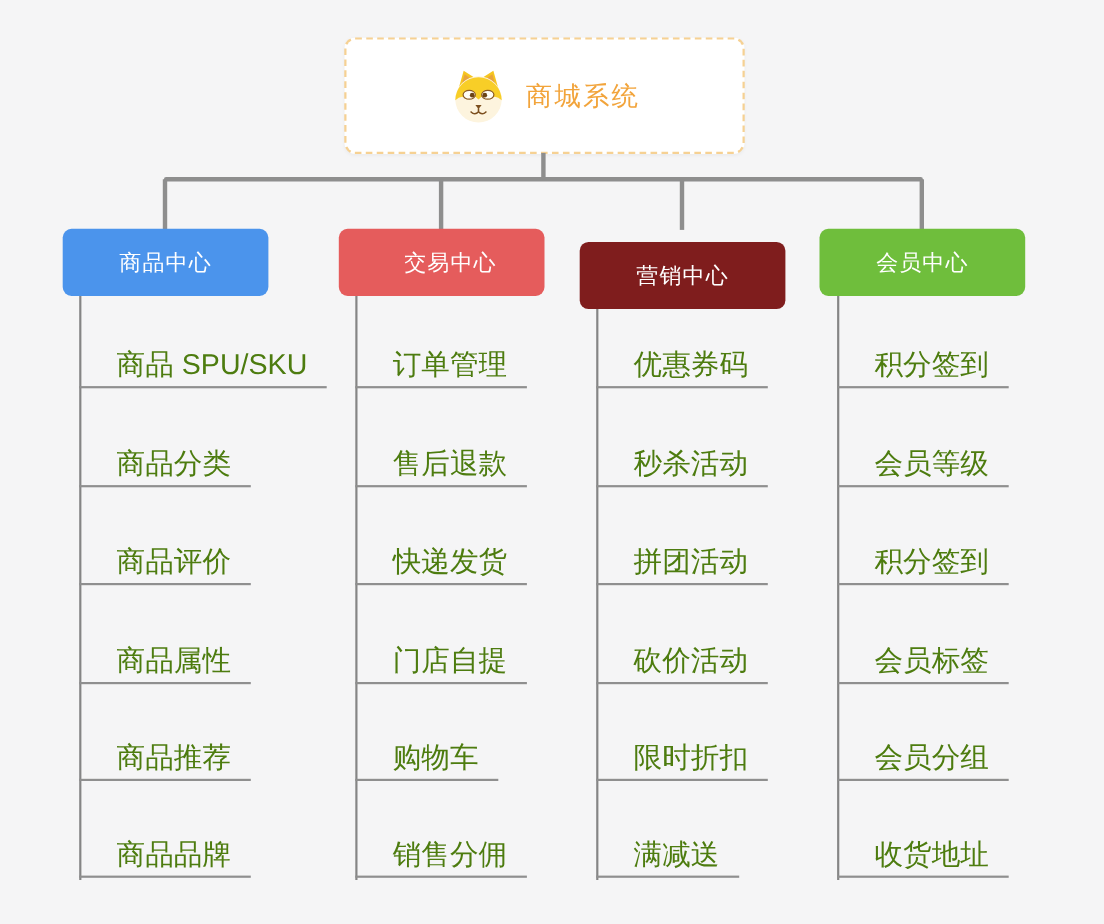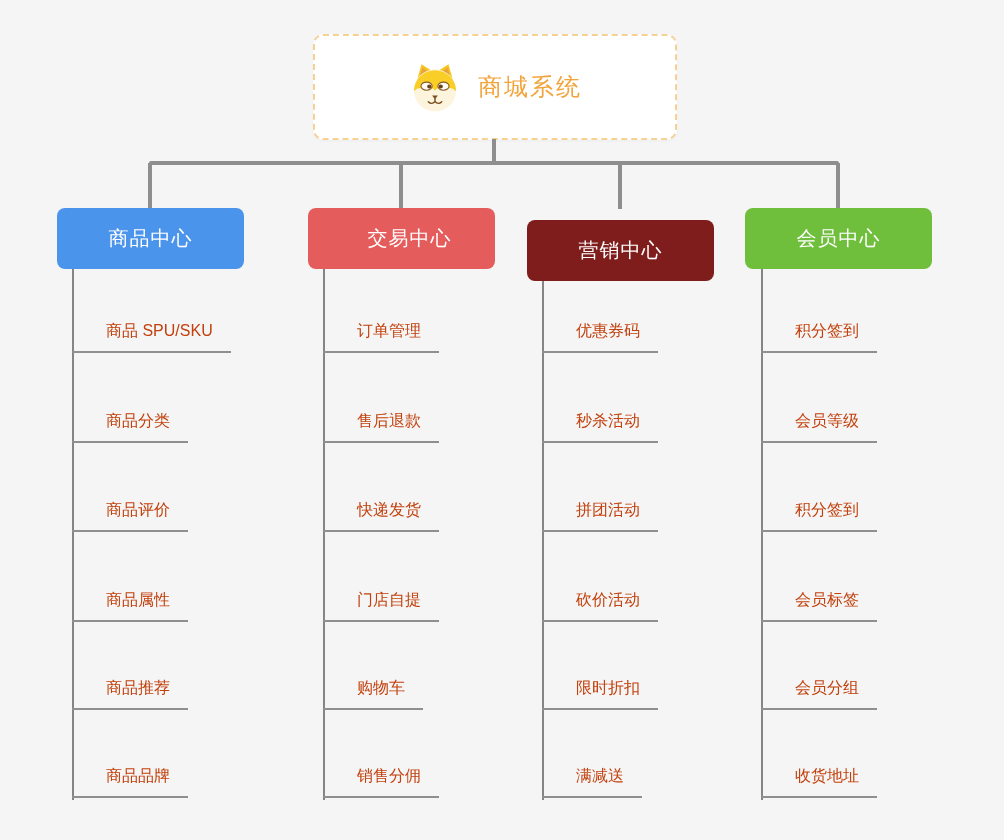--- a/index.html
+++ b/index.html
@@ -54,21 +54,21 @@
   .branch-node.b0{left:57px;}
   .branch-node.b1{left:308px;padding-left:16px;}
   .branch-node.b2{left:527px;}
   .branch-node.b3{left:745px;}
 
   
   .leaf{
     position:absolute;
     display:inline-block;
     white-space:nowrap;
-    font-size:16px;color:#c2410c;
+    font-size:26px;color:#4d7c0f;
     line-height:26px;
     padding:0 18px 7px 34px;
     border-bottom:2px solid #8f8f8f;
   }
   .leaf.c0{left:72px;}
   .leaf.c1{left:323px;}
   .leaf.c2{left:542px;}
   .leaf.c3{left:761px;}
   .leaf.r0{top:318px;}
   .leaf.r1{top:408px;}

